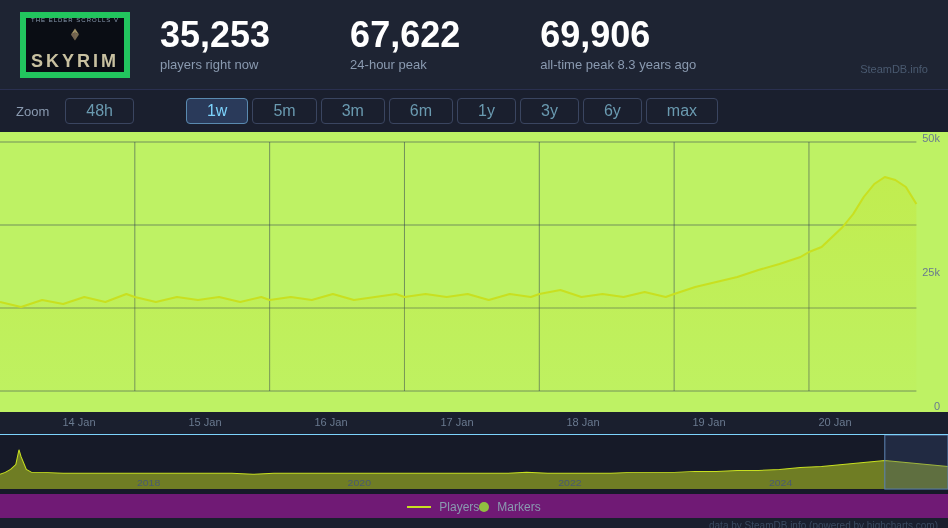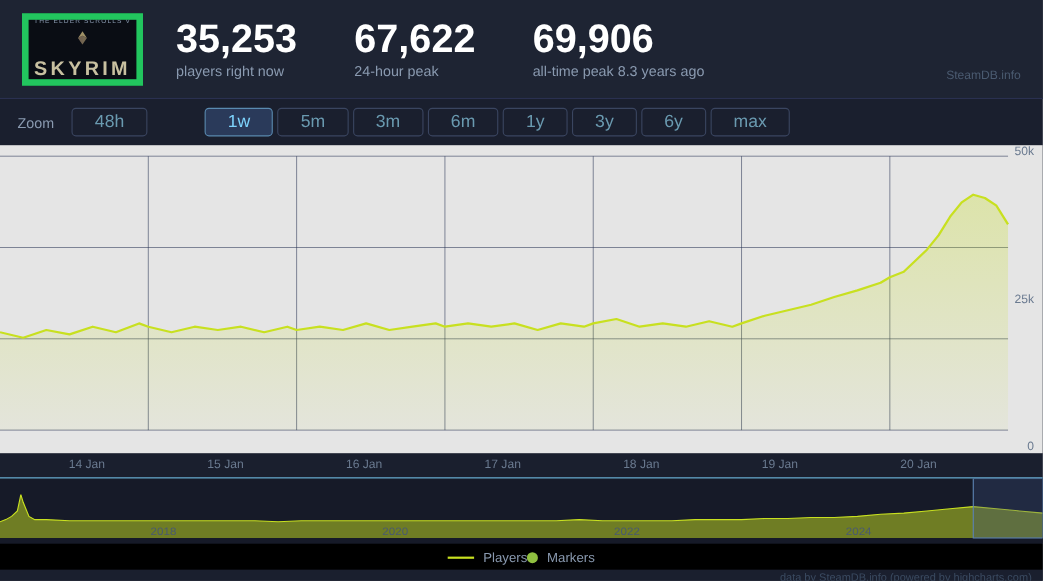--- a/index.html
+++ b/index.html
@@ -51,21 +51,21 @@
       text-transform: uppercase;
     }
     .game-logo-symbol {
       width: 20px;
       height: 20px;
       margin: 2px auto;
     }
 
     .stat-block {
       display: flex;
-      gap: 52px;
+      gap: 80px;
       flex: 1;
     }
     .stat-item {
       display: flex;
       flex-direction: column;
     }
     .stat-number {
       font-size: 36px;
       font-weight: bold;
       color: #ffffff;
@@ -111,21 +111,21 @@
       color: #7dd3fc;
       border-color: #5a8ab0;
       margin-left: 48px;
     }
 
     
     .main-chart-wrapper {
       position: relative;
       height: 280px;
       margin: 0 0 0 0;
-      background: #e5e5e5;
+      background: #bef264;
     }
     .main-chart-svg {
       width: 100%;
       height: 100%;
     }
 
     
     .x-axis-labels {
       display: flex;
       justify-content: space-around;
@@ -151,21 +151,21 @@
     }
 
     
     .legend {
       display: flex;
       justify-content: center;
       align-items: center;
       padding: 6px 0 4px 0;
       font-size: 12px;
       color: #8a9ab0;
-      background: #000000;
+      background: #701a75;
     }
     .legend-item {
       display: flex;
       align-items: center;
       gap: 8px;
     }
     .legend-line {
       width: 24px;
       height: 2px;
       background: #c8e020;

